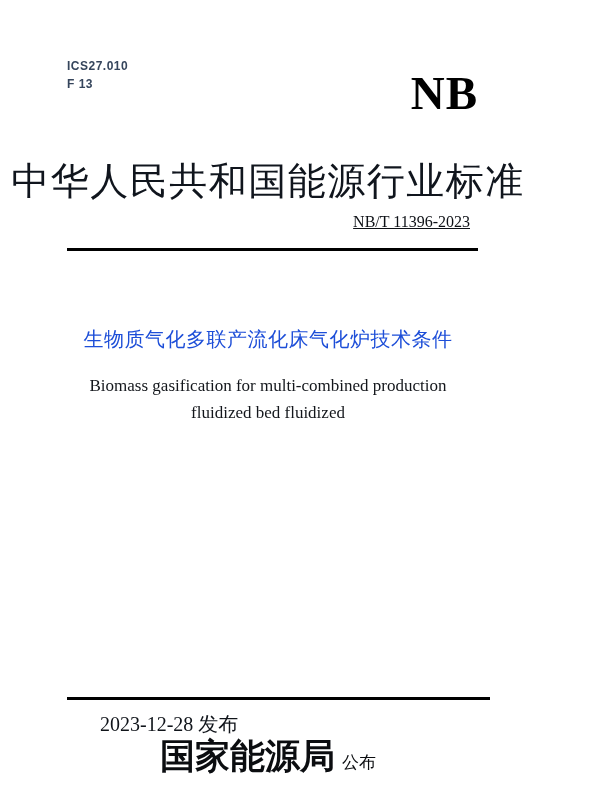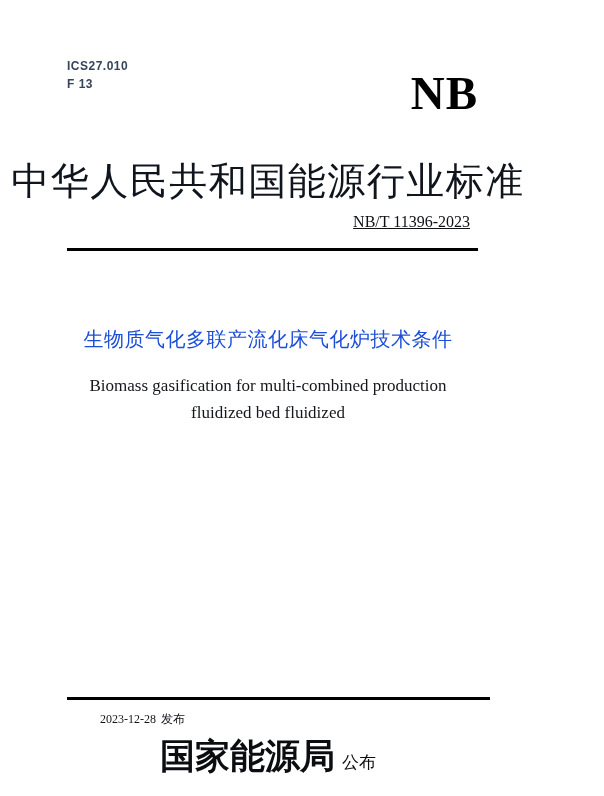--- a/index.html
+++ b/index.html
@@ -102,21 +102,21 @@
     font-size: 17px;
     color: #13161b;
   }
   .en-title-1 { top: 376px; }
   .en-title-2 { top: 403px; }
   
   .date-row {
     position: absolute;
     top: 711px;
     font-family: "Liberation Serif", serif;
-    font-size: 12px;
+    font-size: 20px;
     color: #10141a;
     white-space: nowrap;
   }
   .date-issue { left: 100px; }
   .date-implement { right: 70px; }
   .date-row .date-label { margin-left: 5px; }
   
   .publisher-row {
     position: absolute;
     left: 0;

